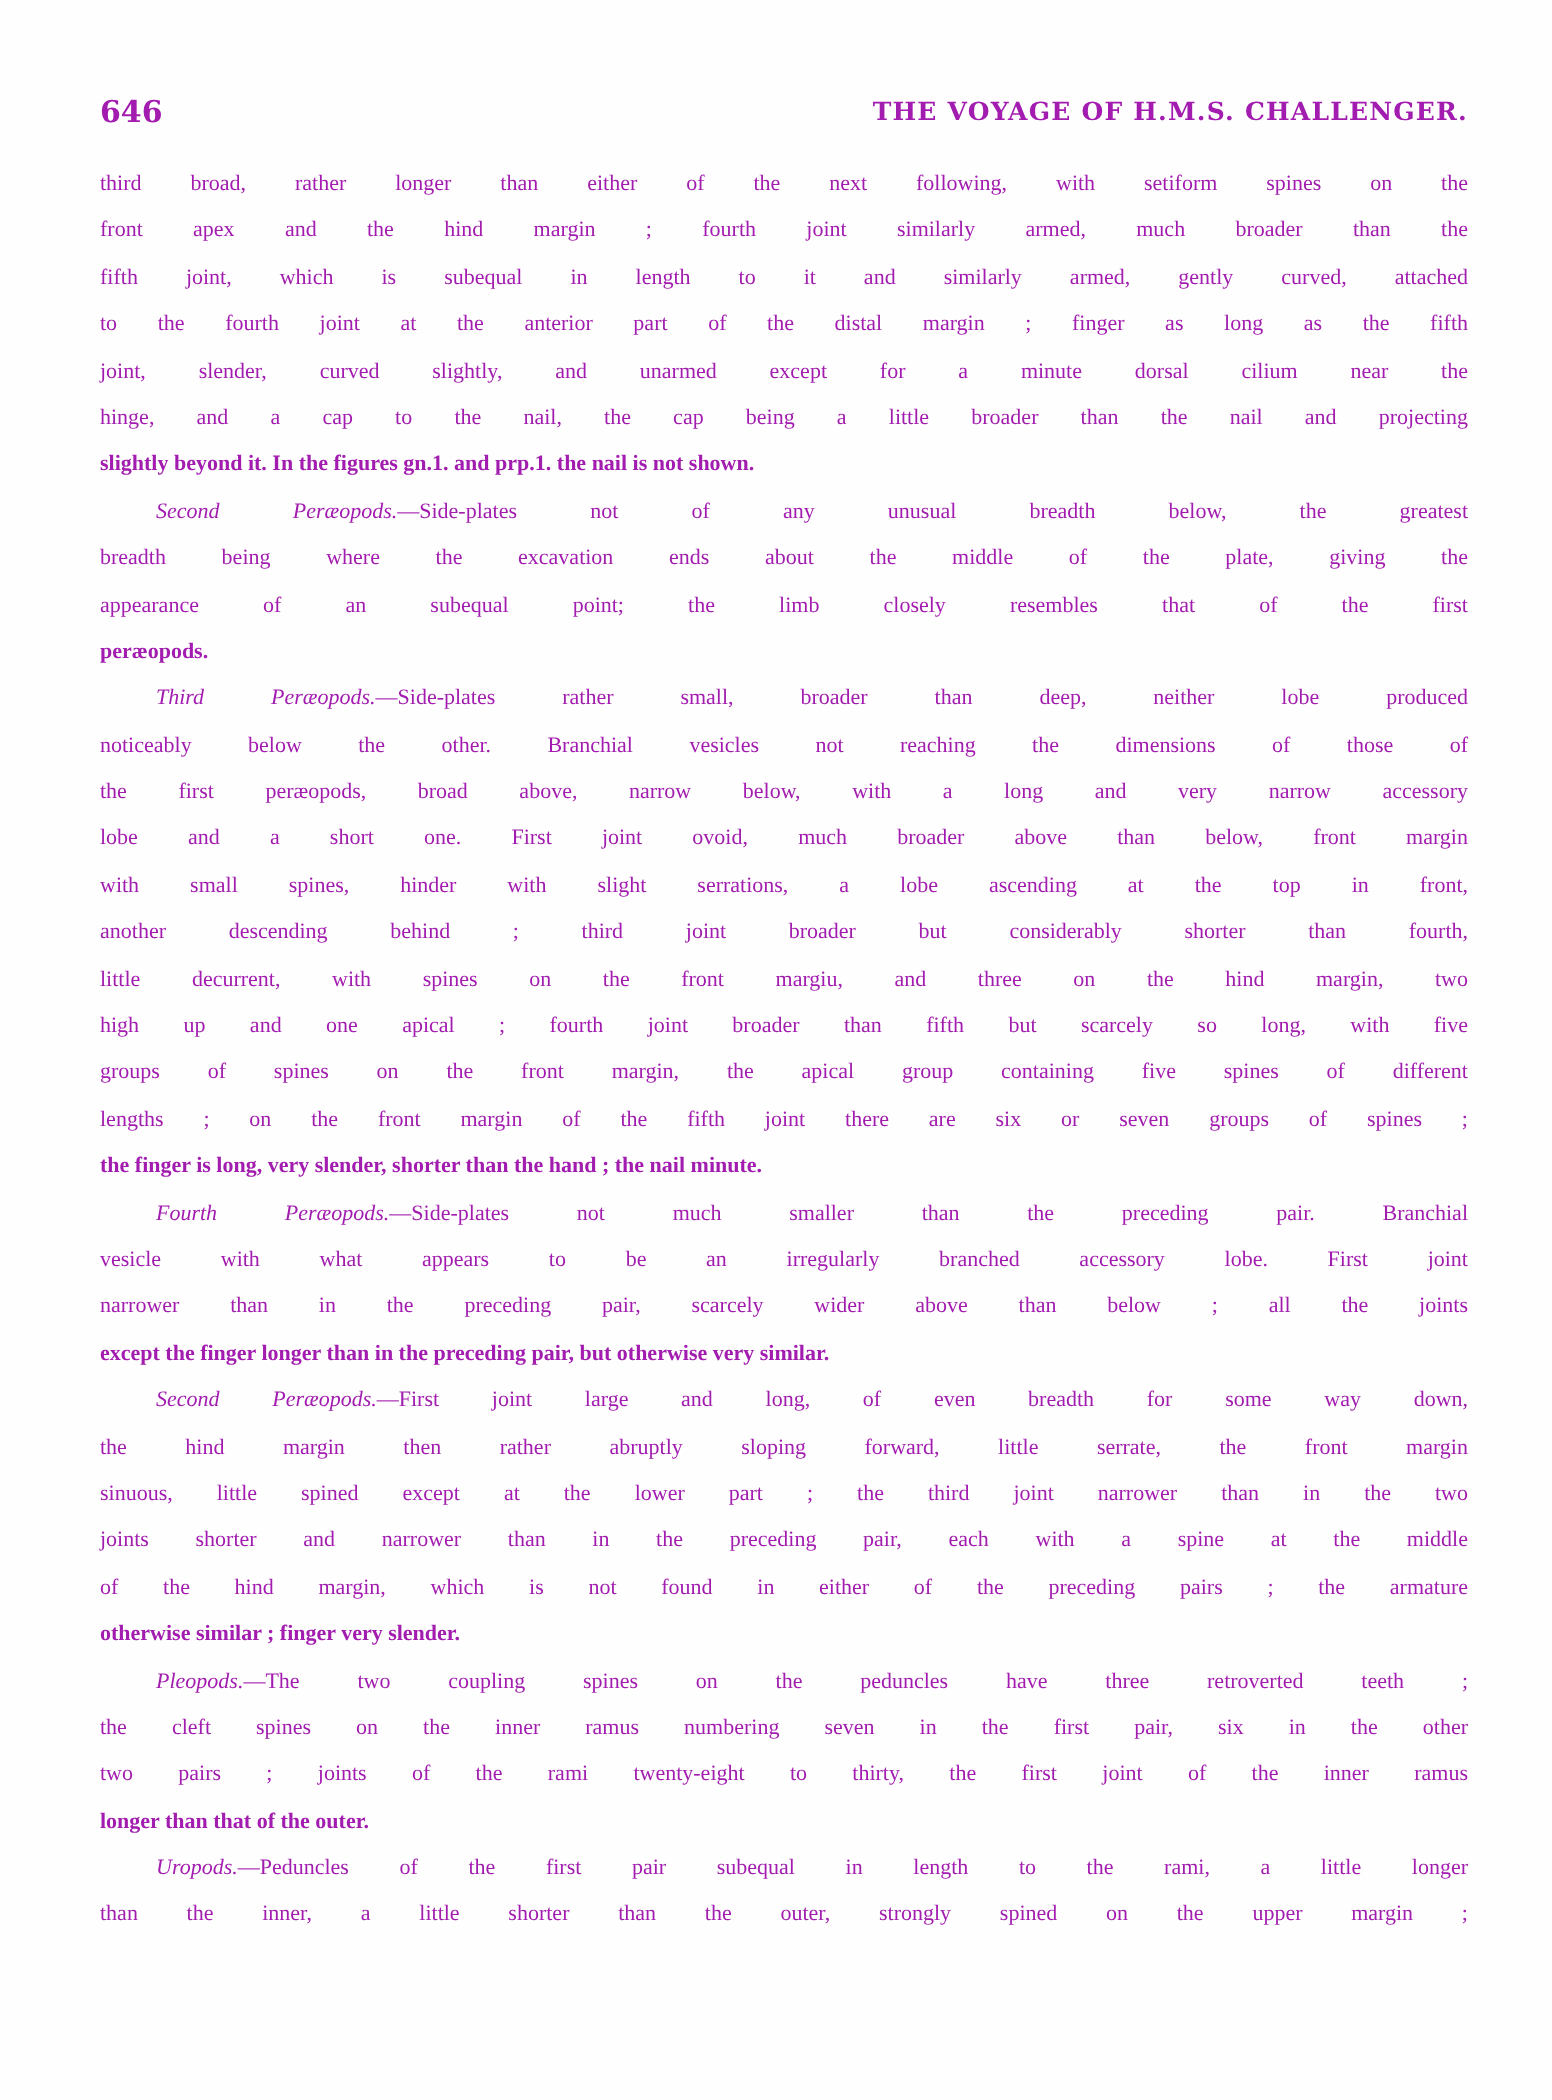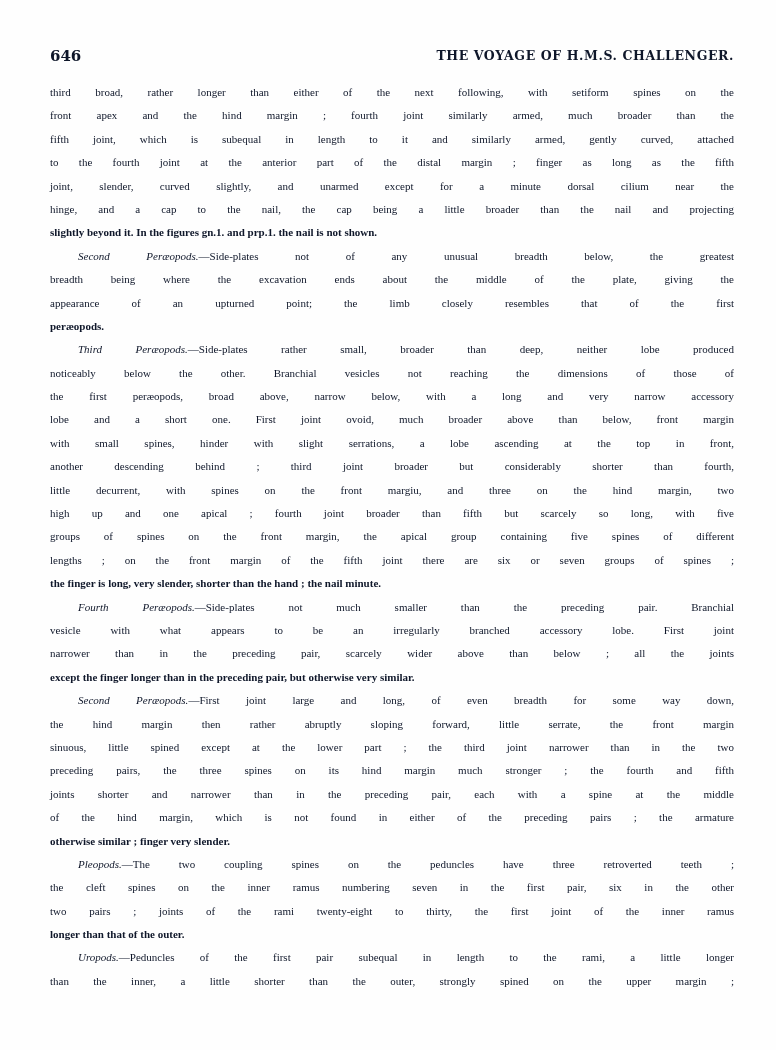--- a/index.html
+++ b/index.html
@@ -1,17 +1,17 @@
 <!DOCTYPE html>
 <html><head>
 <meta charset="utf-8">
 <style>
   html, body { margin: 0; padding: 0; background: #ffffff; }
   body { width: 776px; height: 1050px; position: relative; overflow: hidden; }
-  .page { position: absolute; left: 0; top: 0; width: 776px; height: 1050px; background: #fefefe; color: #0f172a; }
+  .page { position: absolute; left: 0; top: 0; width: 776px; height: 1050px; background: #fefefe; color: #a21caf; }
   .running-head { position: absolute; top: 47px; left: 50px; width: 684px; height: 20px; font-family: "DejaVu Serif", serif; }
   .page-number { position: absolute; left: 0; top: 0; font-size: 15px; font-weight: bold; }
   .running-title { position: absolute; left: 0; right: 0; top: 1px; text-align: right; font-size: 12.5px; font-weight: bold; letter-spacing: 0.6px; }
   .body-text { position: absolute; left: 50px; top: 81px; width: 684px; font-family: "Liberation Serif", "DejaVu Serif", serif; font-size: 11px; line-height: 23.4px; }
   .line { display: block; height: 23.4px; white-space: nowrap; text-align: justify; text-align-last: justify; }
   .line.last { text-align-last: left; font-weight: bold; }
   .line.indent { padding-left: 28px; }
   .heading { font-style: italic; }
 </style>
 </head>
@@ -31,21 +31,21 @@
       <span class="line">fifth joint, which is subequal in length to it and similarly armed, gently curved, attached</span>
       <span class="line">to the fourth joint at the anterior part of the distal margin ; finger as long as the fifth</span>
       <span class="line">joint, slender, curved slightly, and unarmed except for a minute dorsal cilium near the</span>
       <span class="line">hinge, and a cap to the nail, the cap being a little broader than the nail and projecting</span>
       <span class="line last">slightly beyond it.   In the figures gn.1. and prp.1. the nail is not shown.</span>
     </div>
 
     <div>
       <span class="line indent"><span class="heading">Second Peræopods.</span><span>—Side-plates not of any unusual breadth below, the greatest</span></span>
       <span class="line">breadth being where the excavation ends about the middle of the plate, giving the</span>
-      <span class="line">appearance of an upturned point; the limb closely resembles that of the first</span>
+      <span class="line">appearance of an subequal point; the limb closely resembles that of the first</span>
       <span class="line last">peræopods.</span>
     </div>
 
     <div>
       <span class="line indent"><span class="heading">Third Peræopods.</span><span>—Side-plates rather small, broader than deep, neither lobe produced</span></span>
       <span class="line">noticeably below the other.   Branchial vesicles not reaching the dimensions of those of</span>
       <span class="line">the first peræopods, broad above, narrow below, with a long and very narrow accessory</span>
       <span class="line">lobe and a short one.   First joint ovoid, much broader above than below, front margin</span>
       <span class="line">with small spines, hinder with slight serrations, a lobe ascending at the top in front,</span>
       <span class="line">another descending behind ; third joint broader but considerably shorter than fourth,</span>
@@ -60,21 +60,20 @@
       <span class="line indent"><span class="heading">Fourth Peræopods.</span><span>—Side-plates not much smaller than the preceding pair.   Branchial</span></span>
       <span class="line">vesicle with what appears to be an irregularly branched accessory lobe.   First joint</span>
       <span class="line">narrower than in the preceding pair, scarcely wider above than below ; all the joints</span>
       <span class="line last">except the finger longer than in the preceding pair, but otherwise very similar.</span>
     </div>
 
     <div>
       <span class="line indent"><span class="heading">Second Peræopods.</span><span>—First joint large and long, of even breadth for some way down,</span></span>
       <span class="line">the hind margin then rather abruptly sloping forward, little serrate, the front margin</span>
       <span class="line">sinuous, little spined except at the lower part ; the third joint narrower than in the two</span>
-      <span class="line">preceding pairs, the three spines on its hind margin much stronger ; the fourth and fifth</span>
       <span class="line">joints shorter and narrower than in the preceding pair, each with a spine at the middle</span>
       <span class="line">of the hind margin, which is not found in either of the preceding pairs ; the armature</span>
       <span class="line last">otherwise similar ; finger very slender.</span>
     </div>
 
     <div>
       <span class="line indent"><span class="heading">Pleopods.</span><span>—The two coupling spines on the peduncles have three retroverted teeth ;</span></span>
       <span class="line">the cleft spines on the inner ramus numbering seven in the first pair, six in the other</span>
       <span class="line">two pairs ; joints of the rami twenty-eight to thirty, the first joint of the inner ramus</span>
       <span class="line last">longer than that of the outer.</span>

